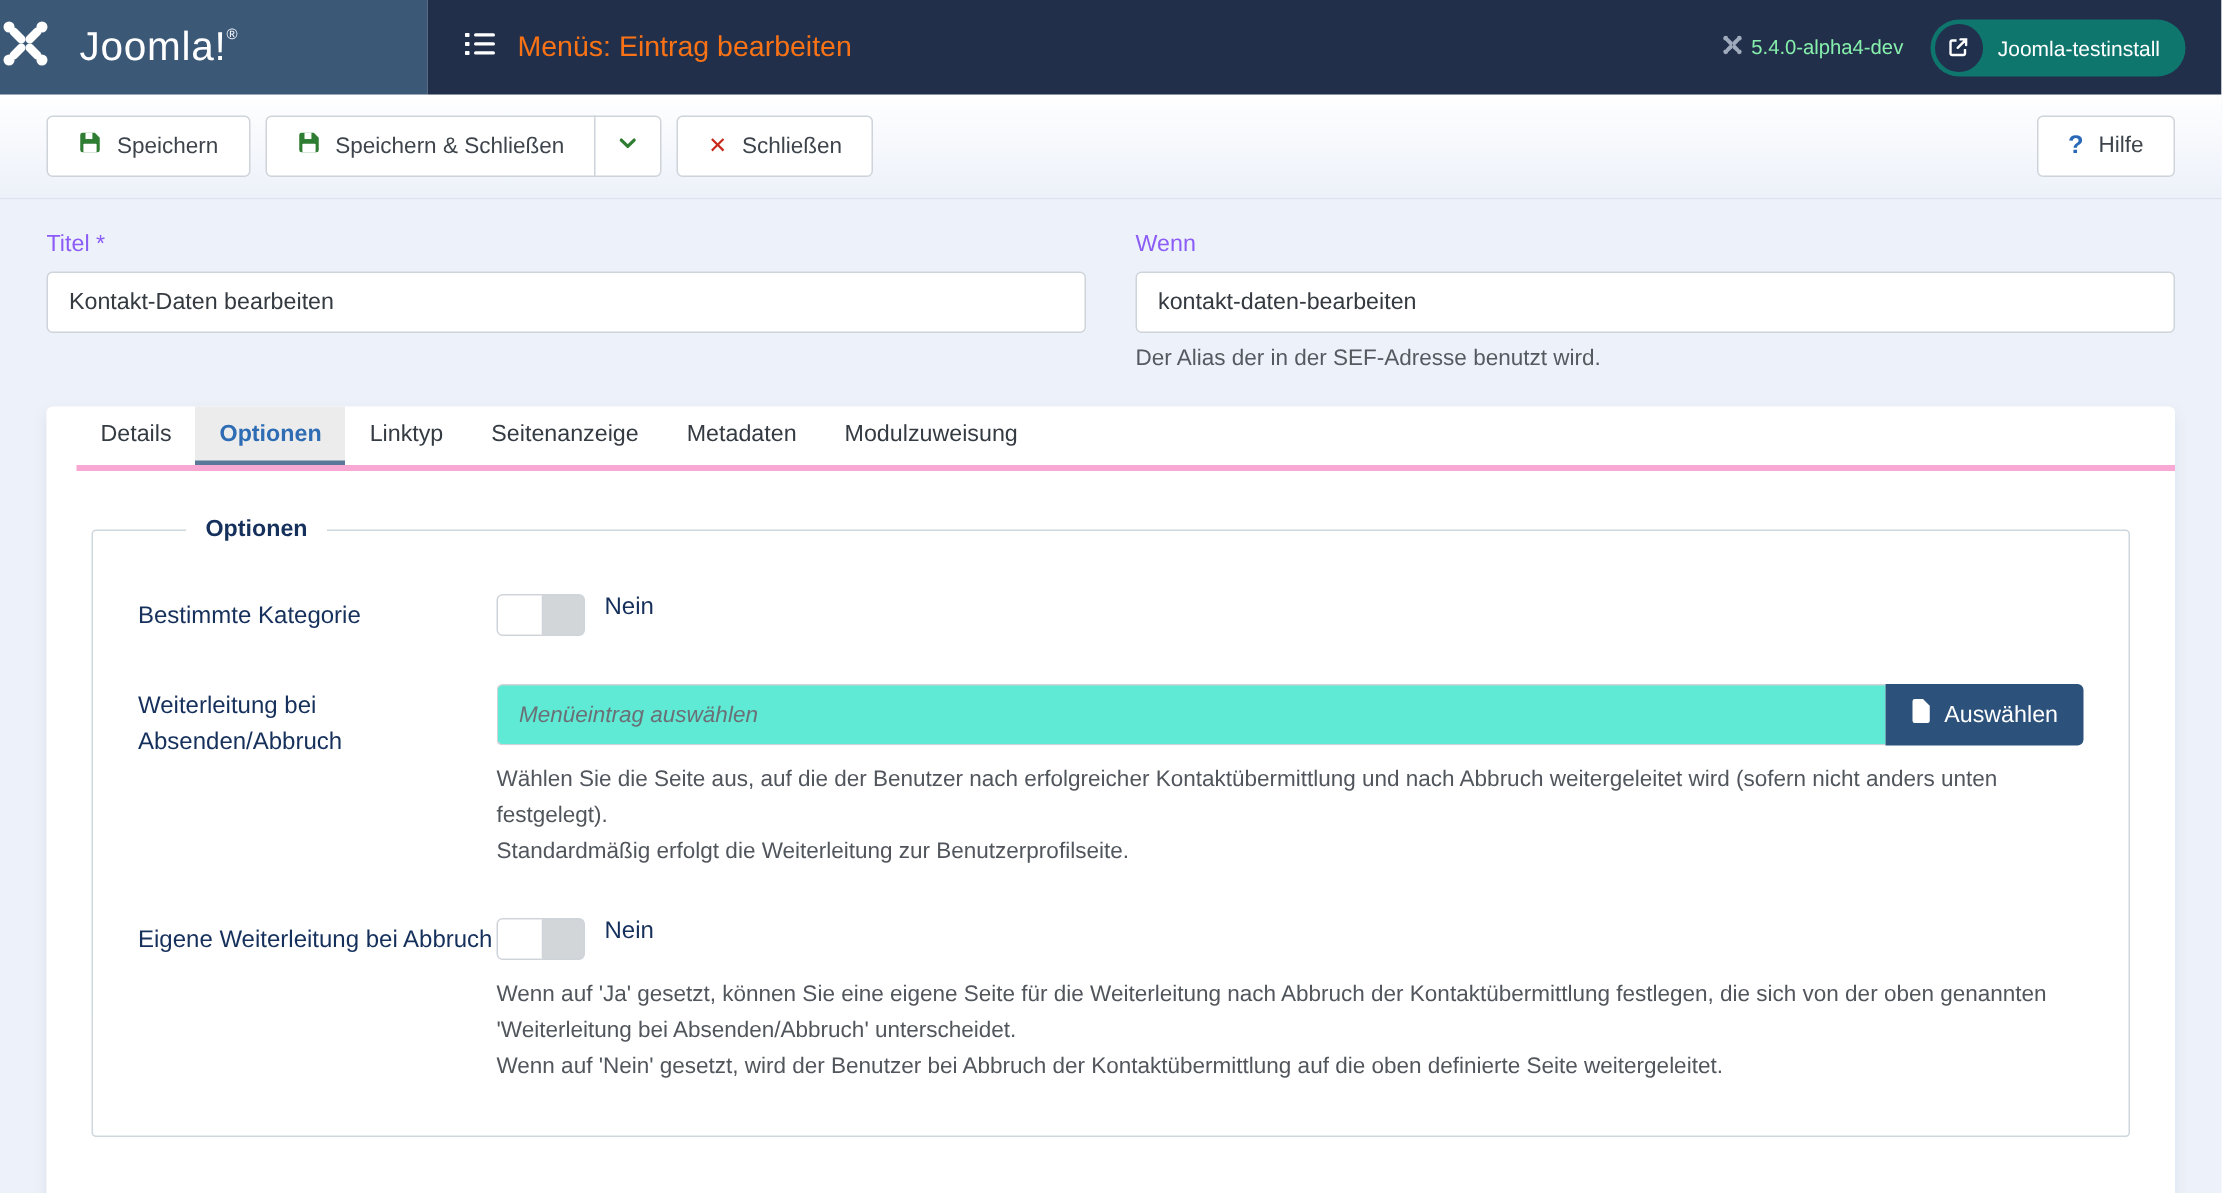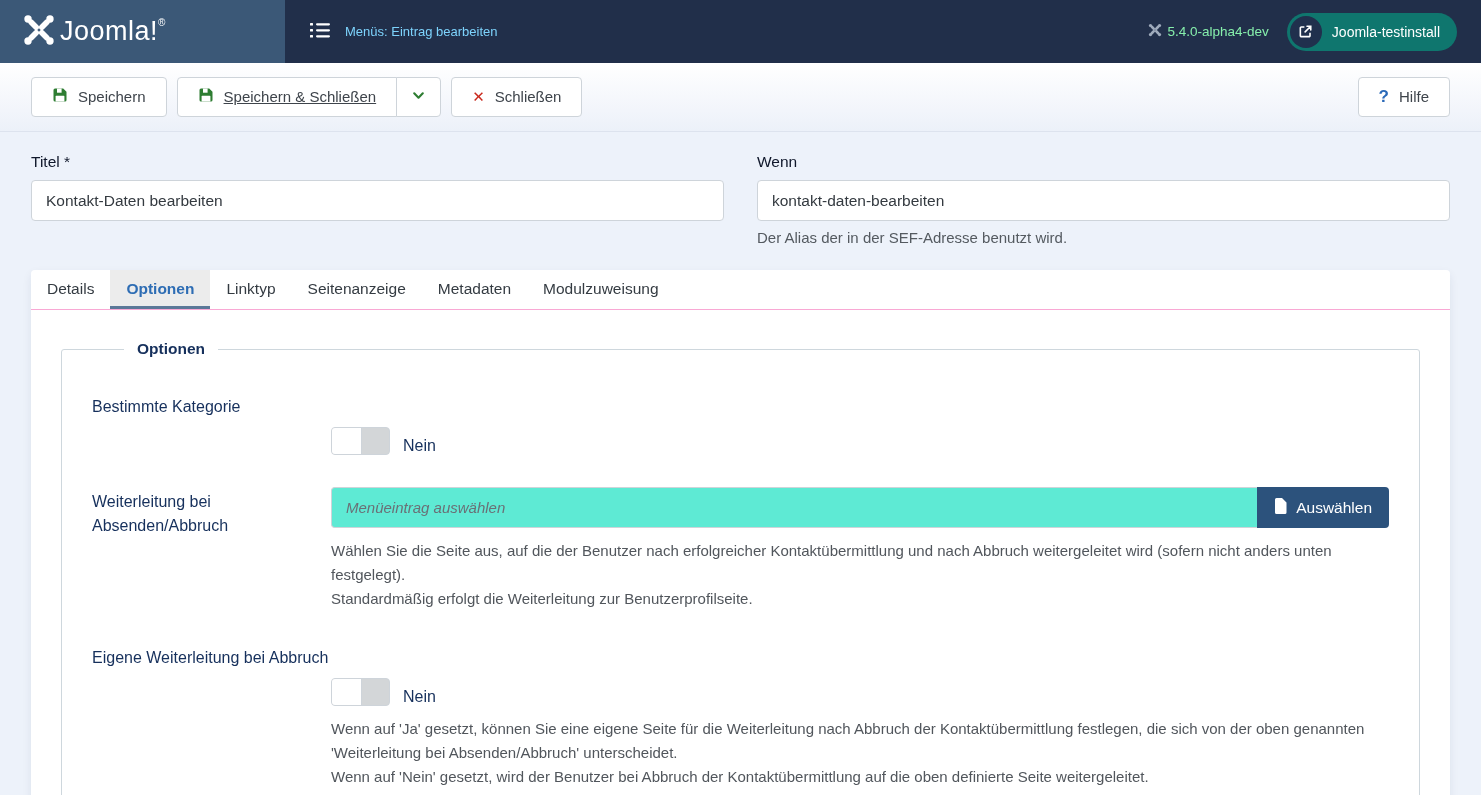--- a/index.html
+++ b/index.html
@@ -5,58 +5,58 @@
   * { margin:0; padding:0; box-sizing:border-box; }
   html,body { width:1481px; }
   body {
     font-family:"Liberation Sans", "DejaVu Sans", sans-serif;
     background:#edf2fa;
     color:#3e444b;
     min-height:795px;
   }
   
   .header { display:flex; height:63px; }
-  .logo-area { width:285px; background:#3b5877; display:flex; align-items:center; padding-left:22px; gap:4px; cursor:pointer; }
+  .logo-area { width:285px; background:#3b5877; display:flex; align-items:center; gap:19px; cursor:pointer; }
   .logo-text { color:#fff; font-size:27px; letter-spacing:.5px; font-weight:400; }
   .logo-text sup { font-size:10px; vertical-align:14px; }
   .titlebar { flex:1; background:#212f4a; display:flex; align-items:center; padding:0 24px; gap:14px; }
-  .page-title { color:#7dd3fc; font-size:13px; font-weight:400; }
+  .page-title { color:#f97316; font-size:19px; font-weight:400; }
   .titlebar-right { margin-left:auto; display:flex; align-items:center; gap:18px; }
   .version { color:#86efac; font-size:13.5px; display:flex; align-items:center; gap:6px; }
   .site-pill { background:#0f766e; border:none; border-radius:20px; height:38px; display:flex; align-items:center; gap:10px; padding:3px 17px 3px 3px; color:#fff; font-size:14px; cursor:pointer; font-family:inherit; }
   .pill-circle { width:32px; height:32px; border-radius:50%; background:#20304d; display:flex; align-items:center; justify-content:center; }
   
   .toolbar { background:linear-gradient(#ffffff, #f2f5fb 70%, #ecf1f9); border-bottom:1px solid #dde3ee; padding:14px 31px; display:flex; align-items:center; }
   .toolbar-left { display:flex; gap:10px; }
   .btn { display:inline-flex; align-items:center; gap:10px; background:#fff; border:1px solid #ced4da; border-radius:4px; padding:9px 20px; font-size:15px; color:#3e444b; cursor:pointer; font-family:inherit; line-height:1.2; }
   .btn-group { display:inline-flex; }
-  .btn-group .btn-main { border-radius:4px 0 0 4px;text-decoration:underline; }
+  .btn-group .btn-main { border-radius:4px 0 0 4px; }
   .btn-group .btn-caret { border-radius:0 4px 4px 0; margin-left:-1px; padding:9px 14px; }
   .btn-help { margin-left:auto; }
   .x-glyph { color:#c9281c; font-weight:700; font-size:15px; }
   .q-glyph { color:#2a69b8; font-weight:700; font-size:17px; }
   
   .content { background:#edf2fa; padding:21px 31px 20px; }
   .field-row { display:flex; gap:33px; }
   .field-col { flex:1; min-width:0; }
-  .field-label { display:block; color:#0f172a; font-size:15.5px; margin-bottom:9px; }
+  .field-label { display:block; color:#8b5cf6; font-size:15.5px; margin-bottom:9px; }
   .text-input { width:100%; height:41px; border:1px solid #ced4da; border-radius:4px; padding:0 14px; font-size:15.5px; color:#343a40; background:#fff; font-family:inherit; }
   .help-text { color:#545a60; font-size:15px; margin-top:8px; }
   
   .card { background:#fff; margin-top:24px; border-radius:4px; box-shadow:0 4px 10px rgba(20,40,80,.08); }
-  .tabs { display:flex; border-bottom:1px solid #f9a8d4; }
+  .tabs { display:flex; border-bottom:4px solid #f9a8d4;margin-left:20px; }
   .tab { font-size:15.5px; color:#343b42; padding:10px 16px 8px; cursor:pointer; border-bottom:3px solid transparent; }
   .tab.active { background:#ececec; color:#2e6db4; font-weight:700; border-bottom-color:#5b7898; }
   .tab-content { padding:30px 30px 47px; }
   fieldset { border:1px solid #ced7dd; border-radius:3px; padding:34px 30px 2px; }
   legend { font-size:15.5px; font-weight:700; color:#16305c; padding:0 13px; margin-left:32px; }
   .opt-row { display:flex; margin-bottom:32px; }
   .opt-label { width:239px; flex-shrink:0; color:#16305c; font-size:16px; line-height:1.5; padding-top:3px; }
   .opt-control { flex:1; min-width:0; }
-  .toggle-line { display:flex; align-items:flex-end; gap:13px;margin-top:35px; }
+  .toggle-line { display:flex; align-items:flex-start; gap:13px; }
   .switch { width:59px; height:28px; border:1px solid #ced4da; border-radius:4px; background:#d3d6d8; position:relative; cursor:pointer; flex-shrink:0; }
   .switch .knob { position:absolute; left:0; top:0; width:30px; height:100%; background:#fff; border-right:1px solid #ced4da; border-radius:3px 0 0 3px; }
   .state-label { color:#16305c; font-size:16px; }
   .input-group { display:flex; }
   .select-input { flex:1; min-width:0; height:41px; background:#5eead4; border:1px solid #cfd4d9; border-right:none; border-radius:4px 0 0 4px; padding:0 14px; font-size:15px; color:#6a7076; font-style:italic; font-family:inherit; }
   .select-input::placeholder { color:#6a7076; font-style:italic; opacity:1; }
   .btn-select { background:#2c527c; color:#fff; border:none; border-radius:0 4px 4px 0; padding:0 17px; font-size:15.5px; display:flex; align-items:center; gap:9px; cursor:pointer; font-family:inherit; }
   .opt-help { color:#51565c; font-size:15px; line-height:1.6; margin-top:11px; }
   .opt-help div { margin:0; }
   .mt6 { margin-top:6px; }

